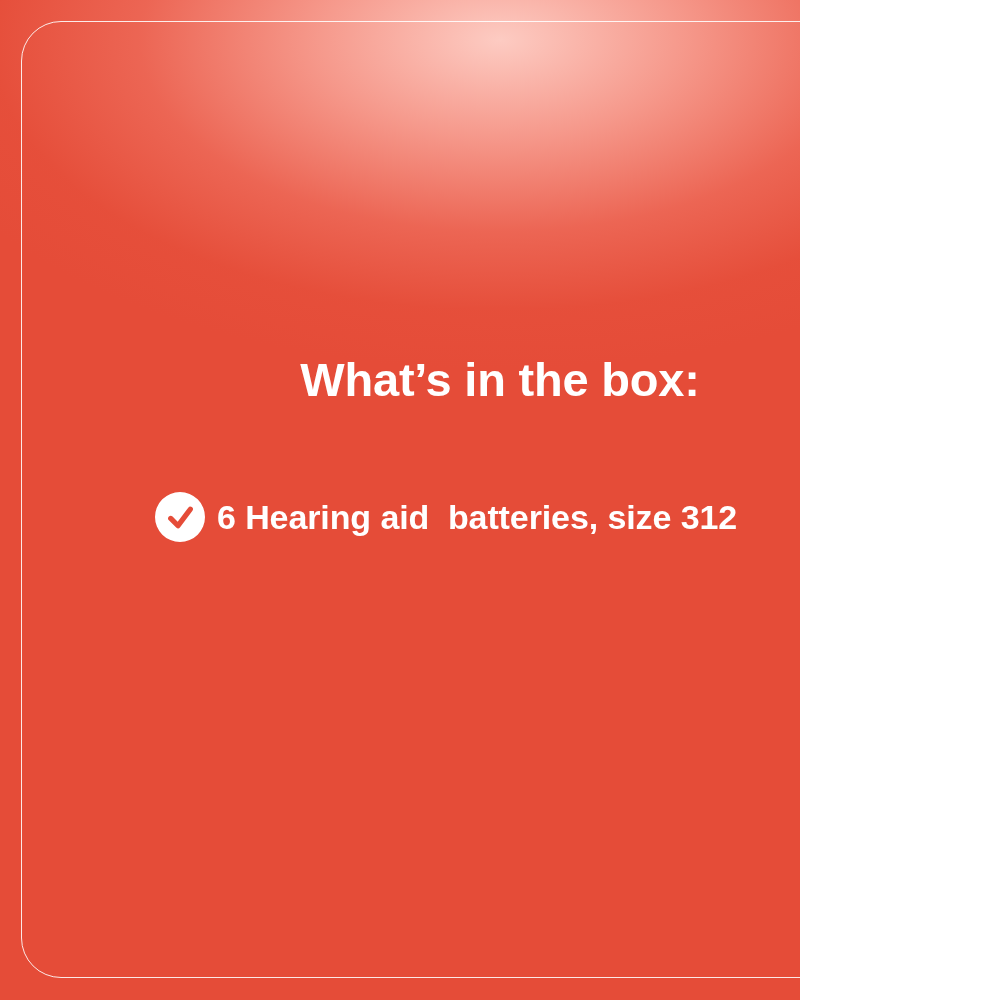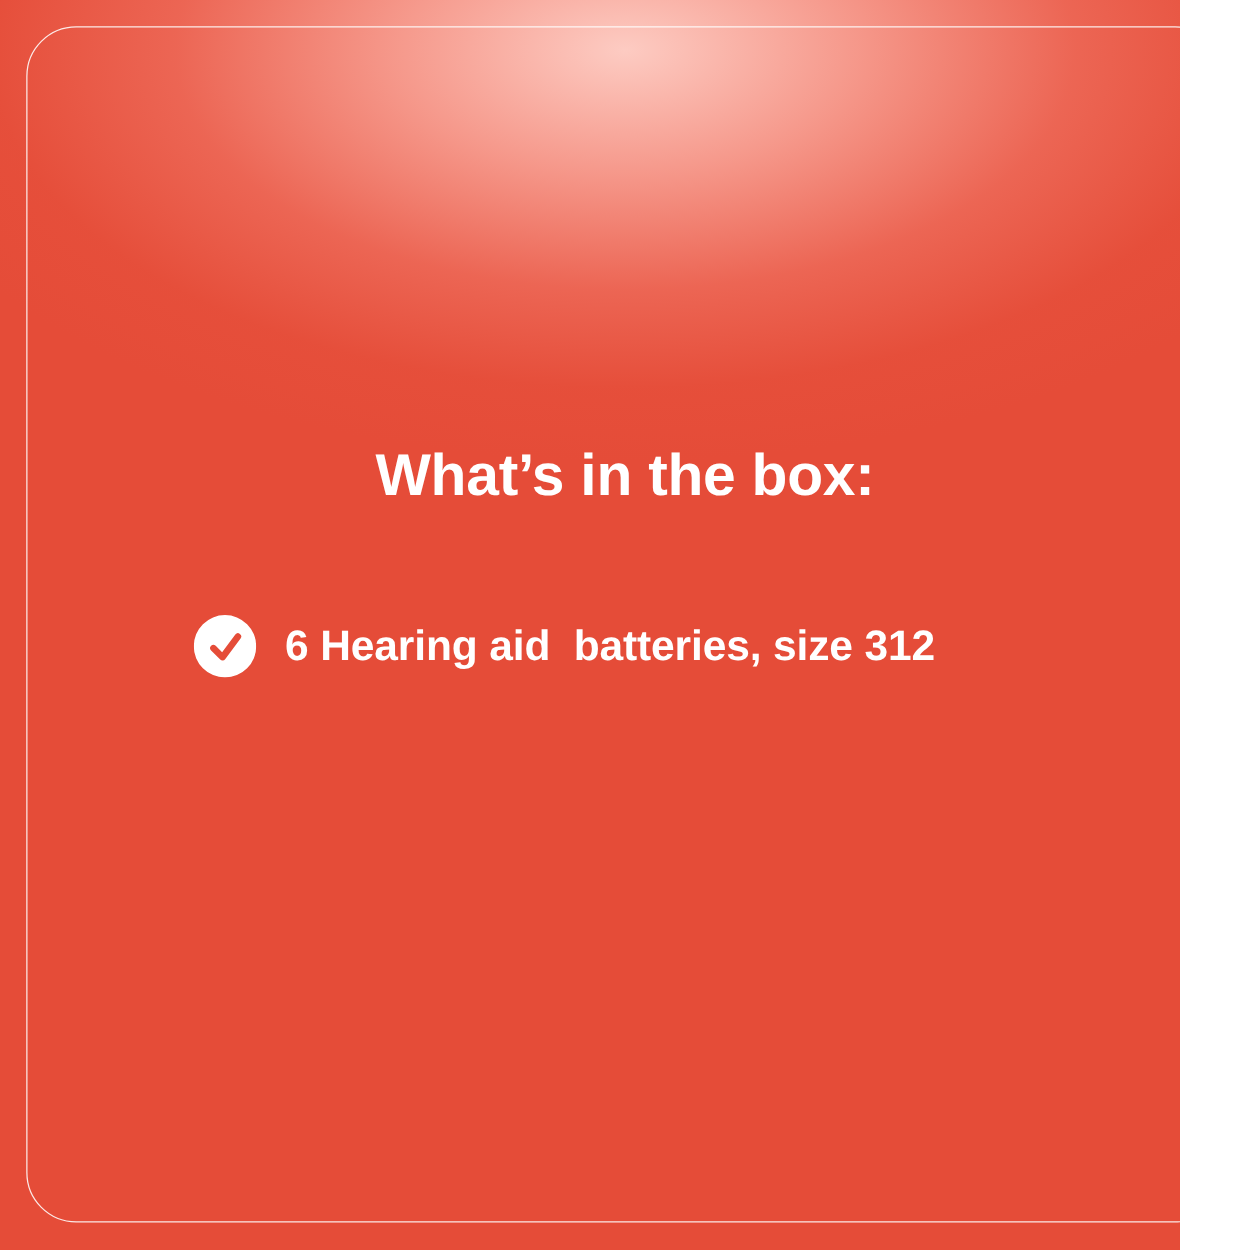--- a/index.html
+++ b/index.html
@@ -3,21 +3,21 @@
 <meta charset="utf-8">
 <style>
   html, body {
     margin: 0;
     padding: 0;
     background: #ffffff;
   }
 
   #card {
     position: relative;
-    width: 944px;
+    width: 800px;
     height: 1000px;
     overflow: hidden;
     background-color: #e54c38;
     font-family: "Liberation Sans", sans-serif;
     -webkit-font-smoothing: antialiased;
   }
 
   
   #card .glow {
     position: absolute;
@@ -73,21 +73,21 @@
   .items {
     position: absolute;
     left: 155px;
     top: 492px;
     width: 790px;
   }
 
   .item {
     display: flex;
     align-items: center;
-    gap: 23px;
+    gap: 12px;
     margin-bottom: 26px;
   }
 
   .check-icon {
     flex: 0 0 auto;
     width: 50px;
     height: 50px;
     display: block;
   }
 

